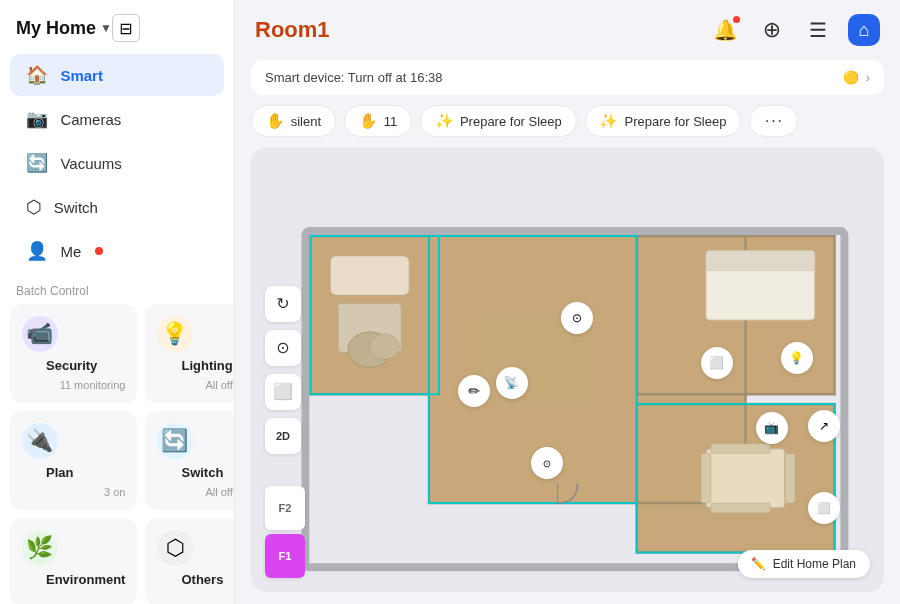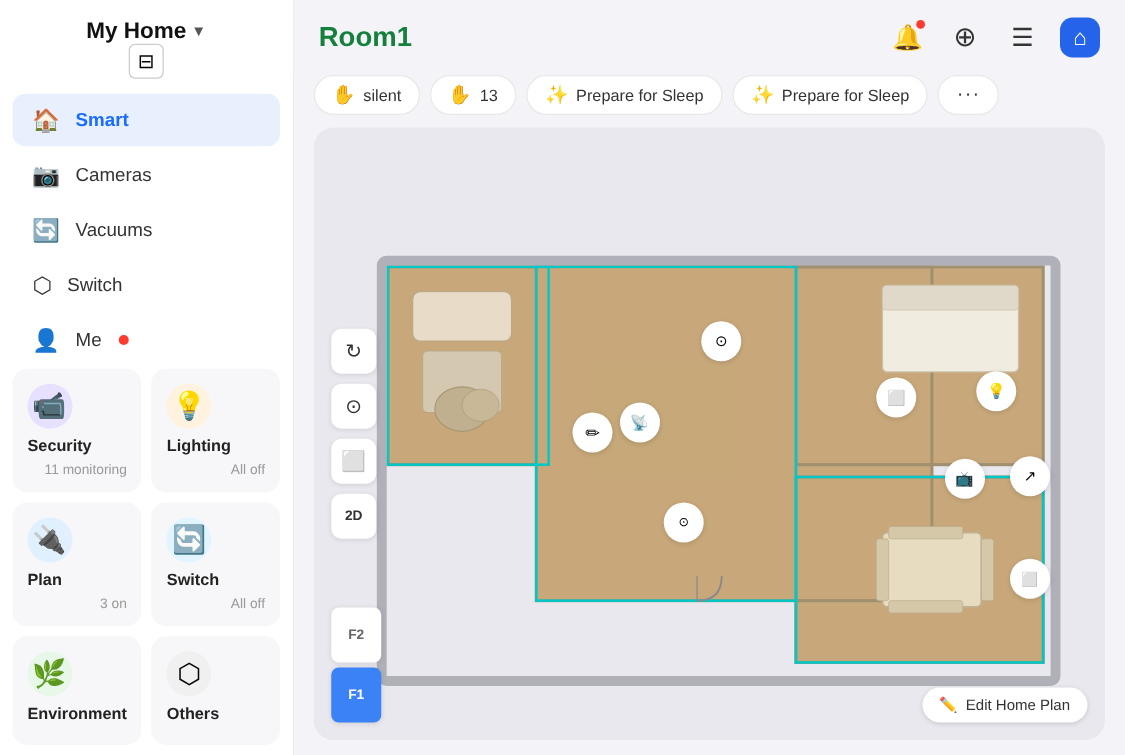--- a/index.html
+++ b/index.html
@@ -13,21 +13,20 @@
       height: 604px;
       display: flex;
       flex-direction: column;
       border-right: 1px solid #e8e8e8;
       overflow-y: auto;
     }
     .sidebar-header {
       display: flex;
       align-items: center;
       padding: 14px 16px 10px;
-      flex-direction: column;
     }
     .sidebar-title {
       font-size: 18px;
       font-weight: 700;
       color: #111;
       display: flex;
       align-items: center;
       gap: 4px;
     }
     .sidebar-title .chevron { font-size: 12px; color: #555; }
@@ -67,21 +66,21 @@
     .batch-card {
       background: #f7f7f9;
       border-radius: 12px;
       padding: 12px;
       cursor: pointer;
       display: flex;
       flex-direction: column;
       gap: 6px;
     }
     .batch-card .card-icon { font-size: 22px; width: 36px; height: 36px; border-radius: 50%; display: flex; align-items: center; justify-content: center; }
-    .batch-card .card-name { font-size: 13px; font-weight: 600; color: #222; }
+    .batch-card .card-name { font-size: 13px; font-weight: 600; color: #222; margin-left: 24px; }
     .batch-card .card-sub { font-size: 11px; color: #999; text-align: right; }
 
     .icon-security { background: #e8e0ff; }
     .icon-lighting { background: #fff3e0; }
     .icon-power { background: #e0f0ff; }
     .icon-switch { background: #e0f5ff; }
     .icon-environment { background: #e8f8e8; }
     .icon-others { background: #f0f0f0; }
 
     
@@ -92,21 +91,21 @@
       background: #f4f4f8;
     }
 
     .main-header {
       display: flex;
       align-items: center;
       justify-content: space-between;
       padding: 14px 20px;
       background: #f4f4f8;
     }
-    .main-title { font-size: 22px; font-weight: 700; color: #15803d; }
+    .main-title { font-size: 22px; font-weight: 700; color: #c2410c; }
     .header-icons { display: flex; align-items: center; gap: 14px; }
     .header-icon-btn { font-size: 20px; color: #333; cursor: pointer; width: 32px; height: 32px; display: flex; align-items: center; justify-content: center; border-radius: 8px; }
     .header-icon-btn.brand { background: #2563eb; border-radius: 10px; }
     .header-icon-brand { color: #fff; font-size: 18px; }
 
     .smart-device-bar {
       margin: 0 16px 10px;
       background: #fff;
       border-radius: 12px;
       padding: 10px 14px;
@@ -198,21 +197,21 @@
       border-radius: 6px;
       display: flex;
       align-items: center;
       justify-content: center;
       cursor: pointer;
       font-size: 11px;
       font-weight: 600;
       color: #666;
       box-shadow: 0 1px 4px rgba(0,0,0,0.1);
     }
-    .floor-btn.active-floor { background: #3b82f6; color: #fff; }
+    .floor-btn.active-floor { background: #d946ef; color: #fff; }
 
     
     .edit-floor-btn {
       position: absolute;
       right: 14px;
       bottom: 14px;
       background: #fff;
       border-radius: 20px;
       padding: 7px 14px;
       font-size: 12px;
@@ -290,20 +289,21 @@
       <span class="nav-icon">⬡</span>
       <span>Switch</span>
     </div>
     <div class="nav-item">
       <span class="nav-icon">👤</span>
       <span>Me</span>
       <span class="dot"></span>
     </div>
   </nav>
 
+  <div class="batch-control-label">Batch Control</div>
 
   <div class="batch-grid">
     <div class="batch-card">
       <div class="card-icon icon-security">📹</div>
       <div class="card-name">Security</div>
       <div class="card-sub">11 monitoring</div>
     </div>
     <div class="batch-card">
       <div class="card-icon icon-lighting">💡</div>
       <div class="card-name">Lighting</div>
@@ -340,29 +340,36 @@
     <div class="header-icons">
       <div class="header-icon-btn notification-dot">🔔</div>
       <div class="header-icon-btn" style="font-size:22px;">⊕</div>
       <div class="header-icon-btn" style="font-size:20px;">☰</div>
       <div class="header-icon-btn brand">
         <span class="header-icon-brand">⌂</span>
       </div>
     </div>
   </div>
 
+  <div class="smart-device-bar">
+    <span>Smart device: Turn off at 16:38</span>
+    <div class="bar-right">
+      <span>🟡</span>
+      <span style="color:#999;">›</span>
+    </div>
+  </div>
 
   <div class="scene-bar">
     <div class="scene-chip">
       <span class="chip-icon">✋</span>
       <span>silent</span>
     </div>
     <div class="scene-chip">
       <span class="chip-icon">✋</span>
-      <span>13</span>
+      <span>11</span>
     </div>
     <div class="scene-chip">
       <span class="chip-icon">✨</span>
       <span>Prepare for Sleep</span>
     </div>
     <div class="scene-chip">
       <span class="chip-icon">✨</span>
       <span>Prepare for Sleep</span>
     </div>
     <div class="scene-chip">

